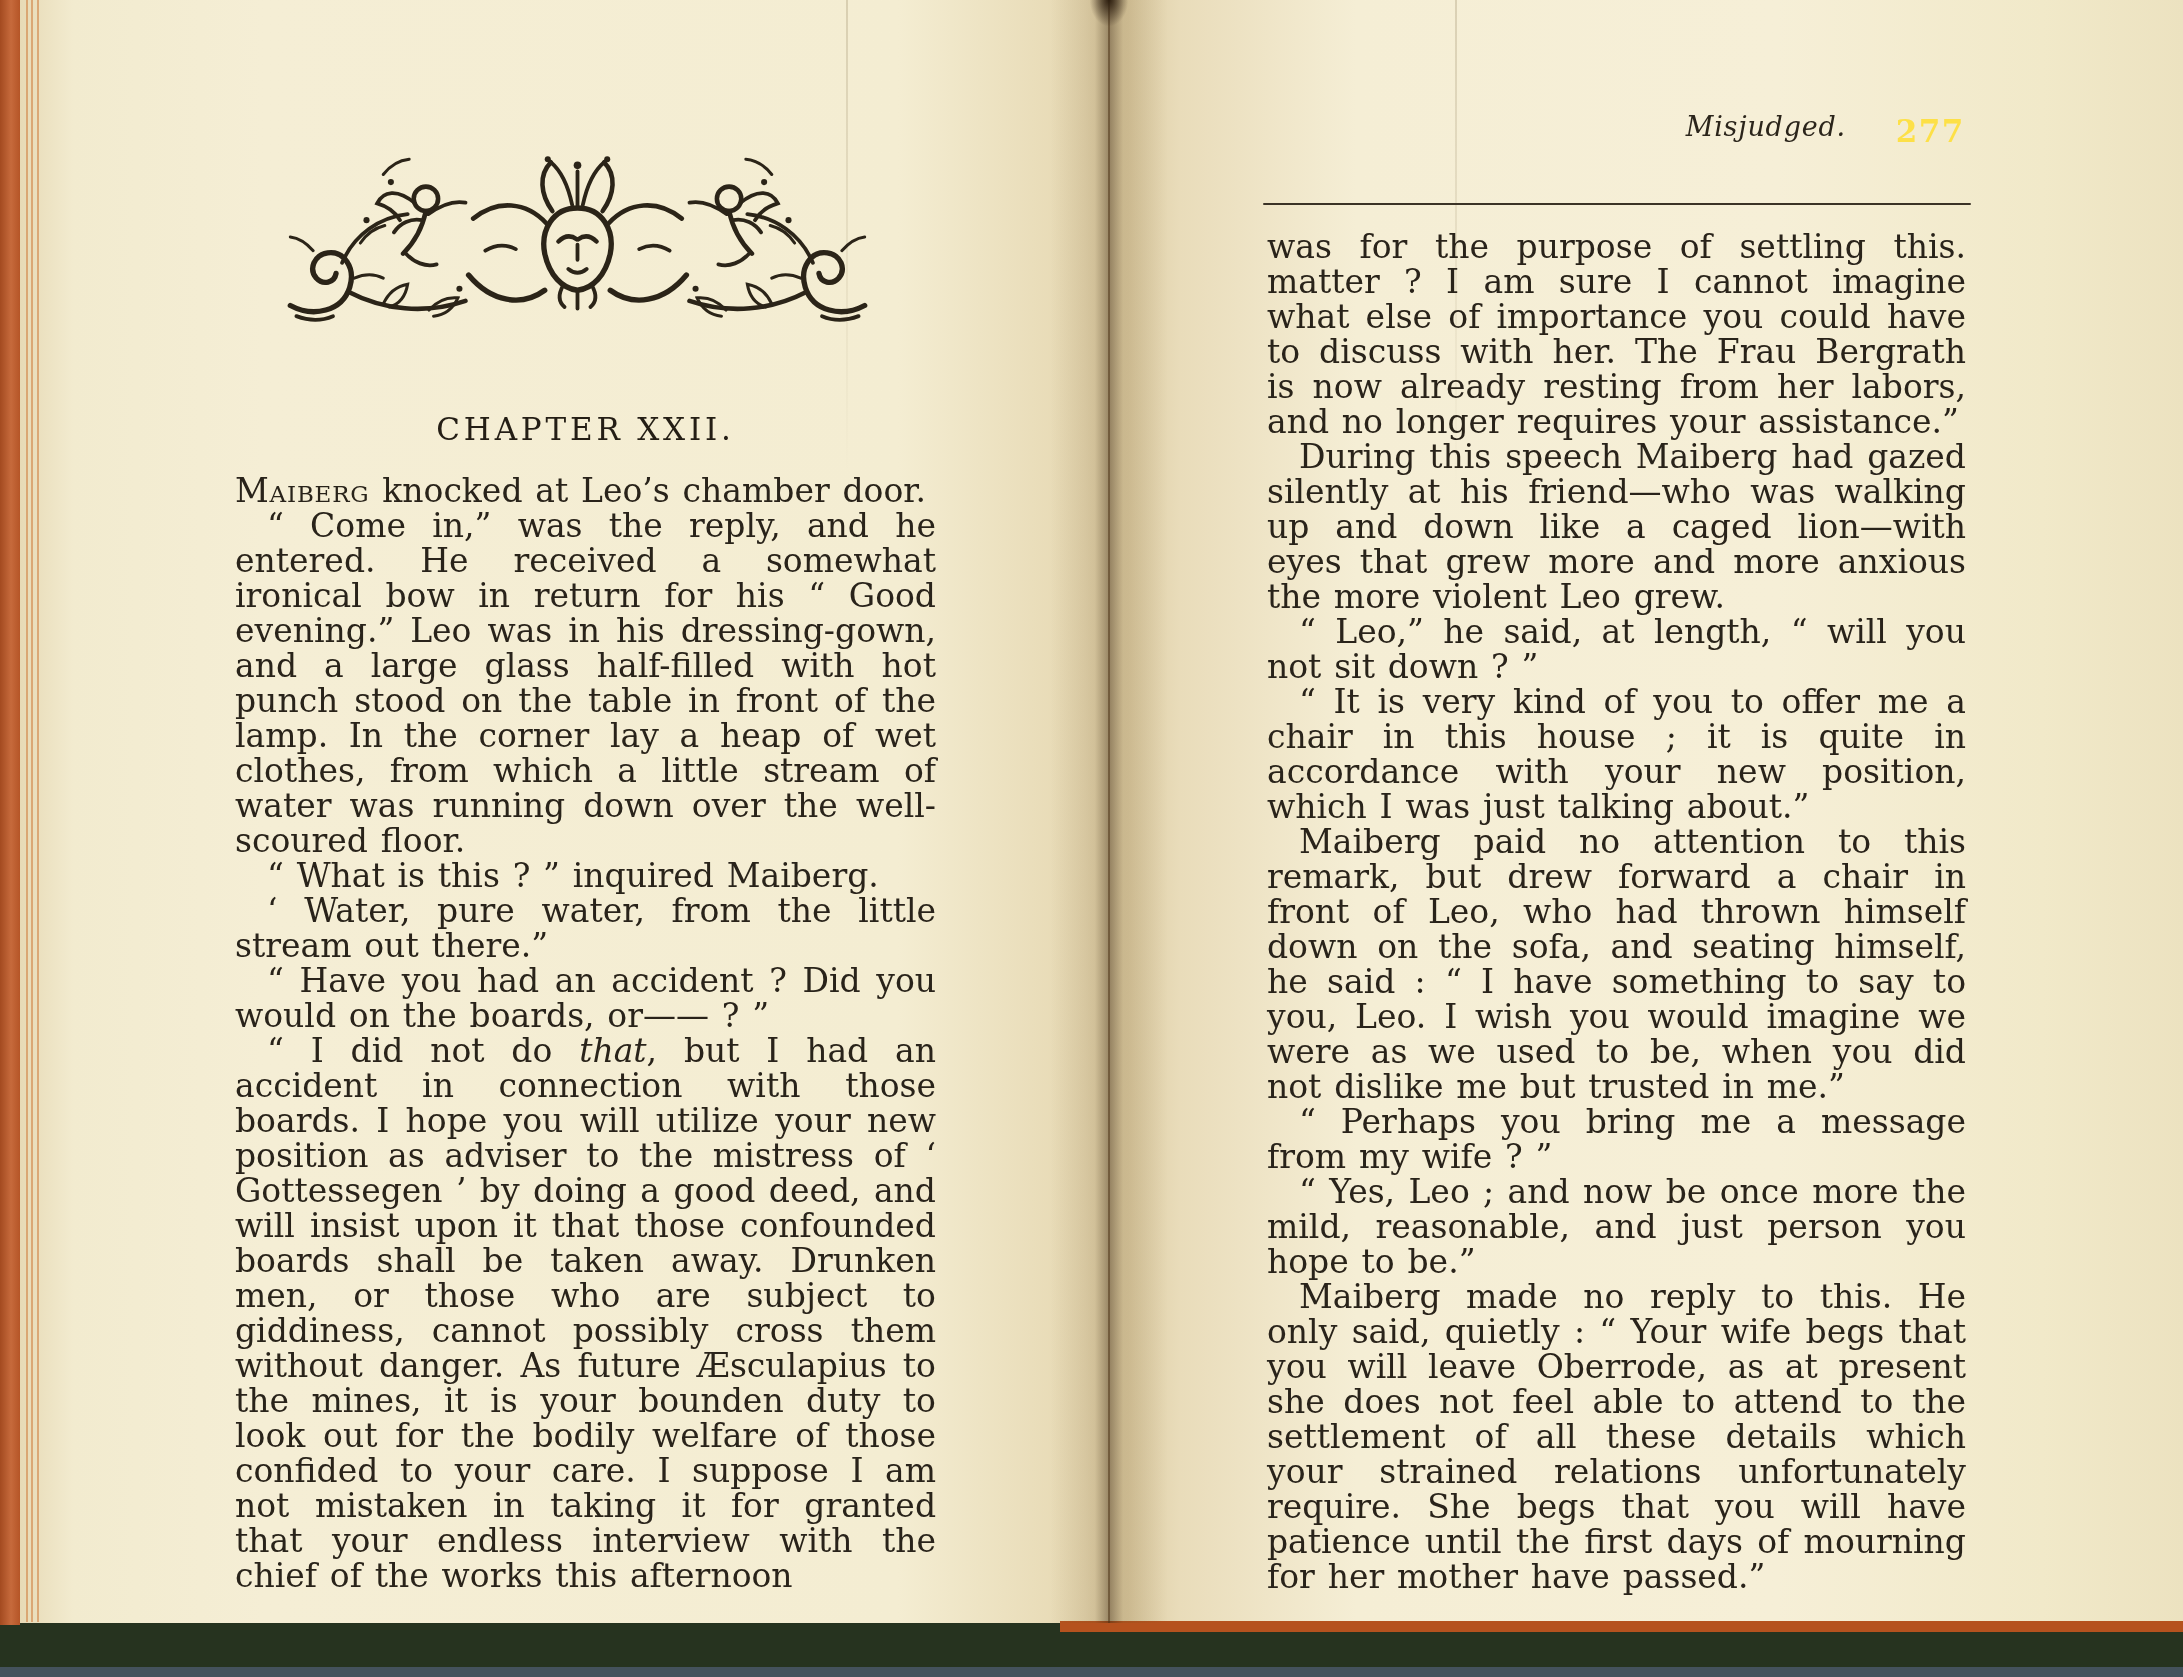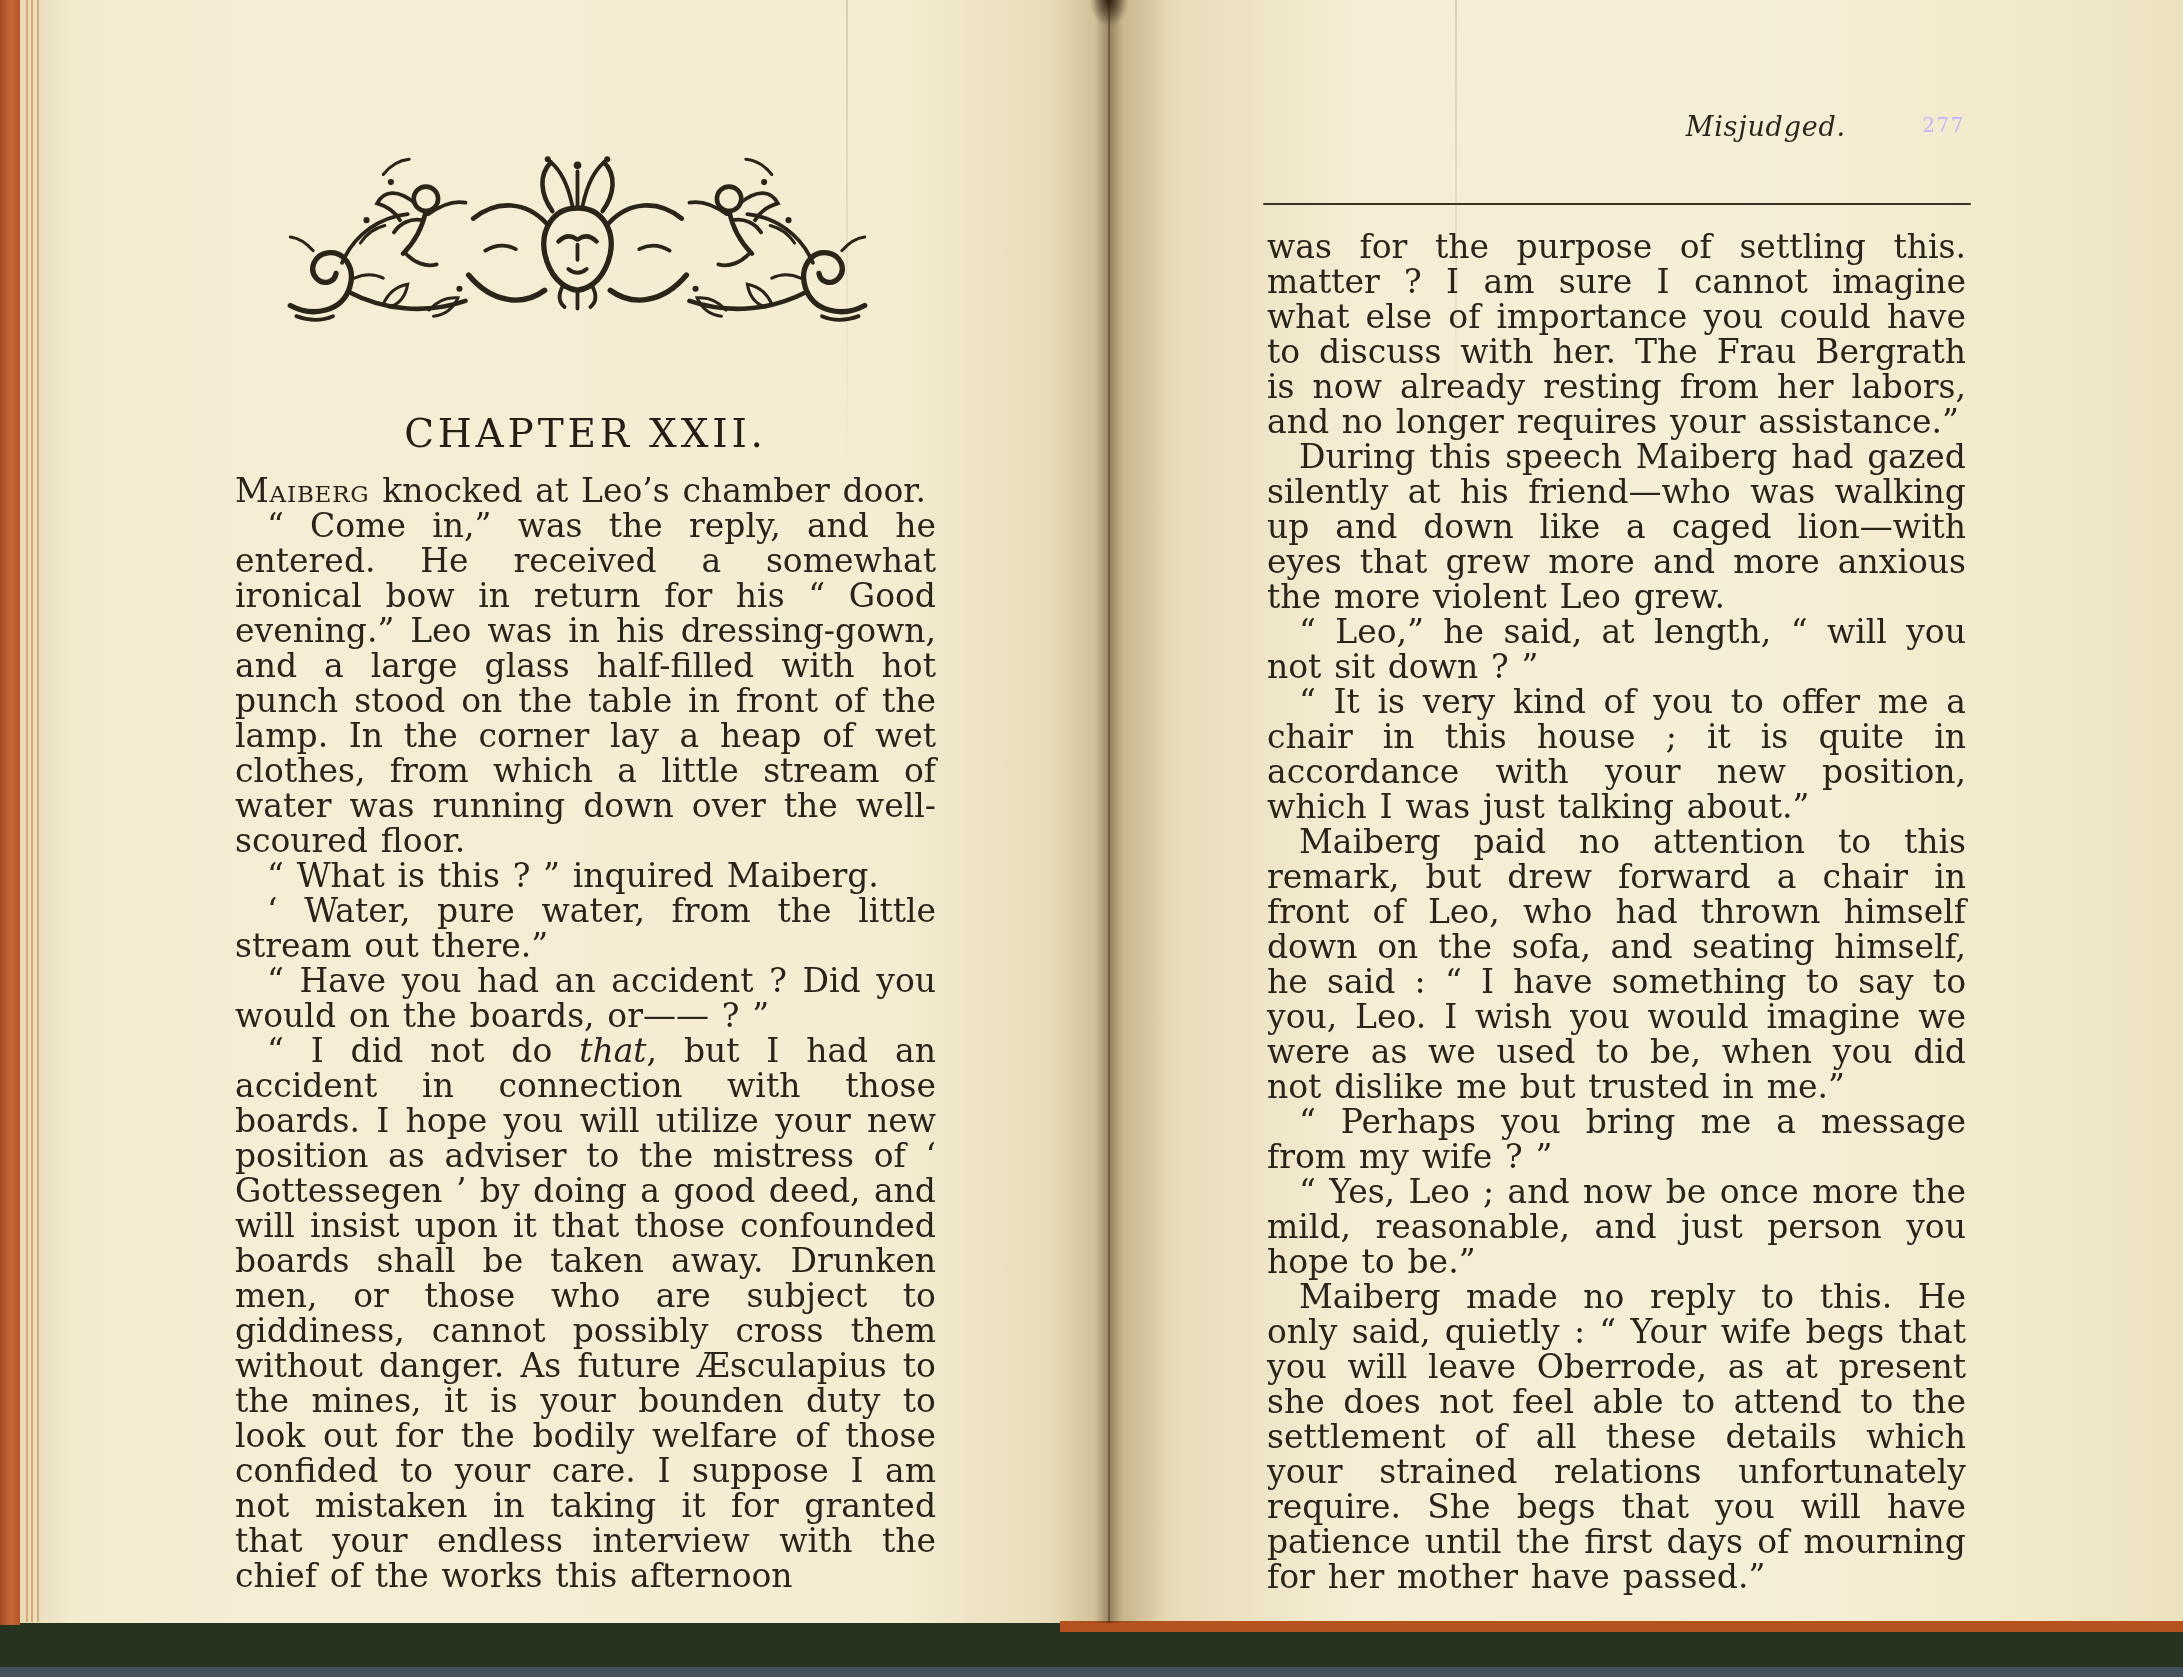--- a/index.html
+++ b/index.html
@@ -32,40 +32,40 @@
   .gutter-line{position:absolute;left:1108px;width:2.3px;top:0;bottom:55px;background:rgba(74,48,20,.5);}
   .gutter-spot{position:absolute;left:1090px;top:0;width:38px;height:26px;
     background:radial-gradient(ellipse at 50% 0%,#2e1f10 0%,rgba(46,31,16,0) 72%);}
   .crease{position:absolute;top:0;width:1.5px;background:linear-gradient(180deg,rgba(120,100,60,.22),rgba(120,100,60,0));}
   .c1{left:846px;height:473px;}
   .c2{left:1455px;height:489px;}
   
   .ornament{position:absolute;left:269px;top:128px;width:617px;height:211px;}
   .chapter-heading{
     position:absolute;left:235px;top:411px;width:701px;margin:0;
-    text-align:center;font-size:39px;font-weight:normal;letter-spacing:3.8px;
+    text-align:center;font-size:31px;font-weight:normal;letter-spacing:3.8px;
     color:#241e15;
   }
   .text-block{
     position:absolute;color:#29231a;font-size:33px;line-height:35px;
     text-align:justify;word-spacing:2.3px;
   }
   .text-left{left:235px;top:473px;width:701px;}
   .text-right{left:1267px;top:229px;width:699px;}
   .text-block p{margin:0;}
   .text-block p.indent{text-indent:32px;}
   .seg-italic{font-style:italic;}
   .seg-smallcaps{font-variant:small-caps;letter-spacing:0.8px;}
   
   .page-header{position:absolute;left:1266px;top:111px;width:702px;height:46px;}
   .running-header{
     position:absolute;left:0;right:122px;text-align:right;
     font-style:italic;font-size:27px;color:#2b251b;letter-spacing:0.8px;
   }
-  .page-number{position:absolute;right:3.1px;top:1.5px;font-size:20px;font-weight:normal;color:#c4b5fd;letter-spacing:1.5px;}
+  .page-number{position:absolute;right:3.1px;top:1.5px;font-size:31px;font-weight:bold;color:#fde047;letter-spacing:1.5px;}
   .header-rule{position:absolute;left:1263px;top:203px;width:708px;height:2.3px;background:#3b3326;border-radius:1.5px;}
 </style>
 </head>
 <body>
 
 <div class="scan">
   <div class="cover-edge"></div>
   <div class="paper"></div>
   <div class="stain-bottom"></div>
   <div class="stain-left"></div>

